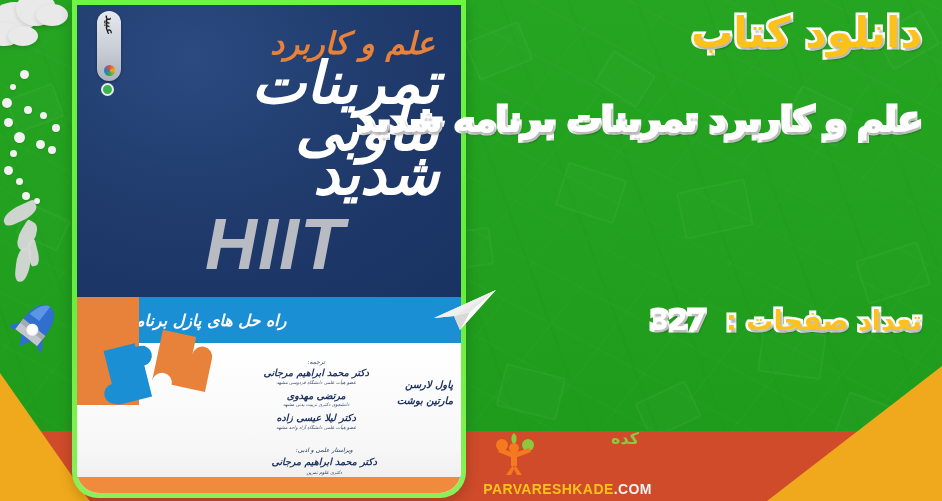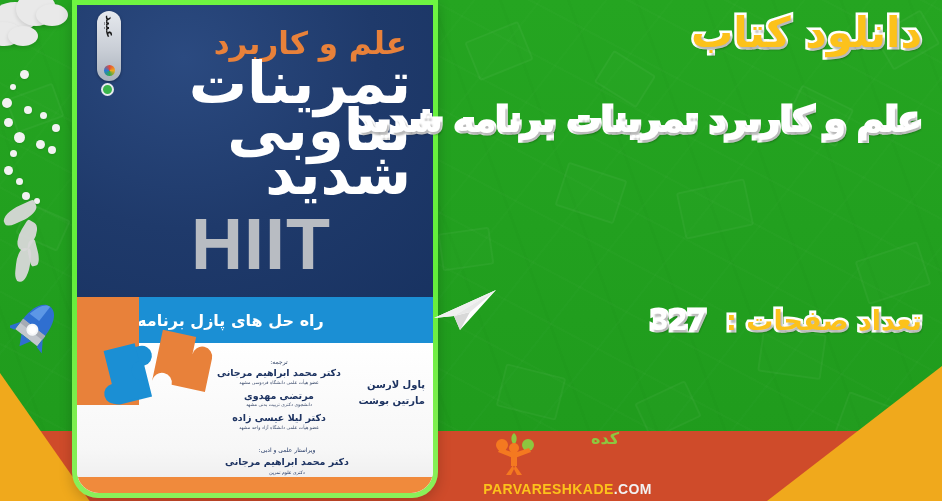--- a/index.html
+++ b/index.html
@@ -90,21 +90,21 @@
     position:absolute; right:0; bottom:0;
     width:175px; height:135px;
     background:#f0a91c;
     clip-path:polygon(100% 0, 100% 100%, 0 100%);
   }
 
   
   .book-wrap{
     position:absolute;
     left:72px; top:0;
-    width:366px; height:498px;
+    width:394px; height:498px;font-style:italic;
   }
   .book-outline{
     position:absolute; inset:0;
     border-radius:0 0 26px 26px;
     background:linear-gradient(180deg,#6ef542 0%,#63ee3a 55%,#8bf05a 100%);
     padding:5px;
     box-shadow:0 4px 14px rgba(0,0,0,.2);
   }
   .book{
     position:relative;
@@ -247,21 +247,21 @@
   
   .logo{
     position:absolute; left:40px; bottom:4px;
     width:195px; height:66px;
     direction:rtl;
   }
   .logo-row{
     position:relative; height:45px;
   }
   .logo-fa{
-    position:absolute; right:46px; top:0;
+    position:absolute; right:26px; top:0;
     text-align:left; line-height:1;
   }
   .logo-fa .w1{
     display:block; color:#8dc63f; font-size:16px; font-weight:700;
   }
   .logo-fa .w2{
     display:block; color:#8dc63f; font-size:23px; font-weight:700; margin-top:1px;
   }
   .logo-mark{
     position:absolute; left:18px; top:-2px; width:52px; height:46px;

